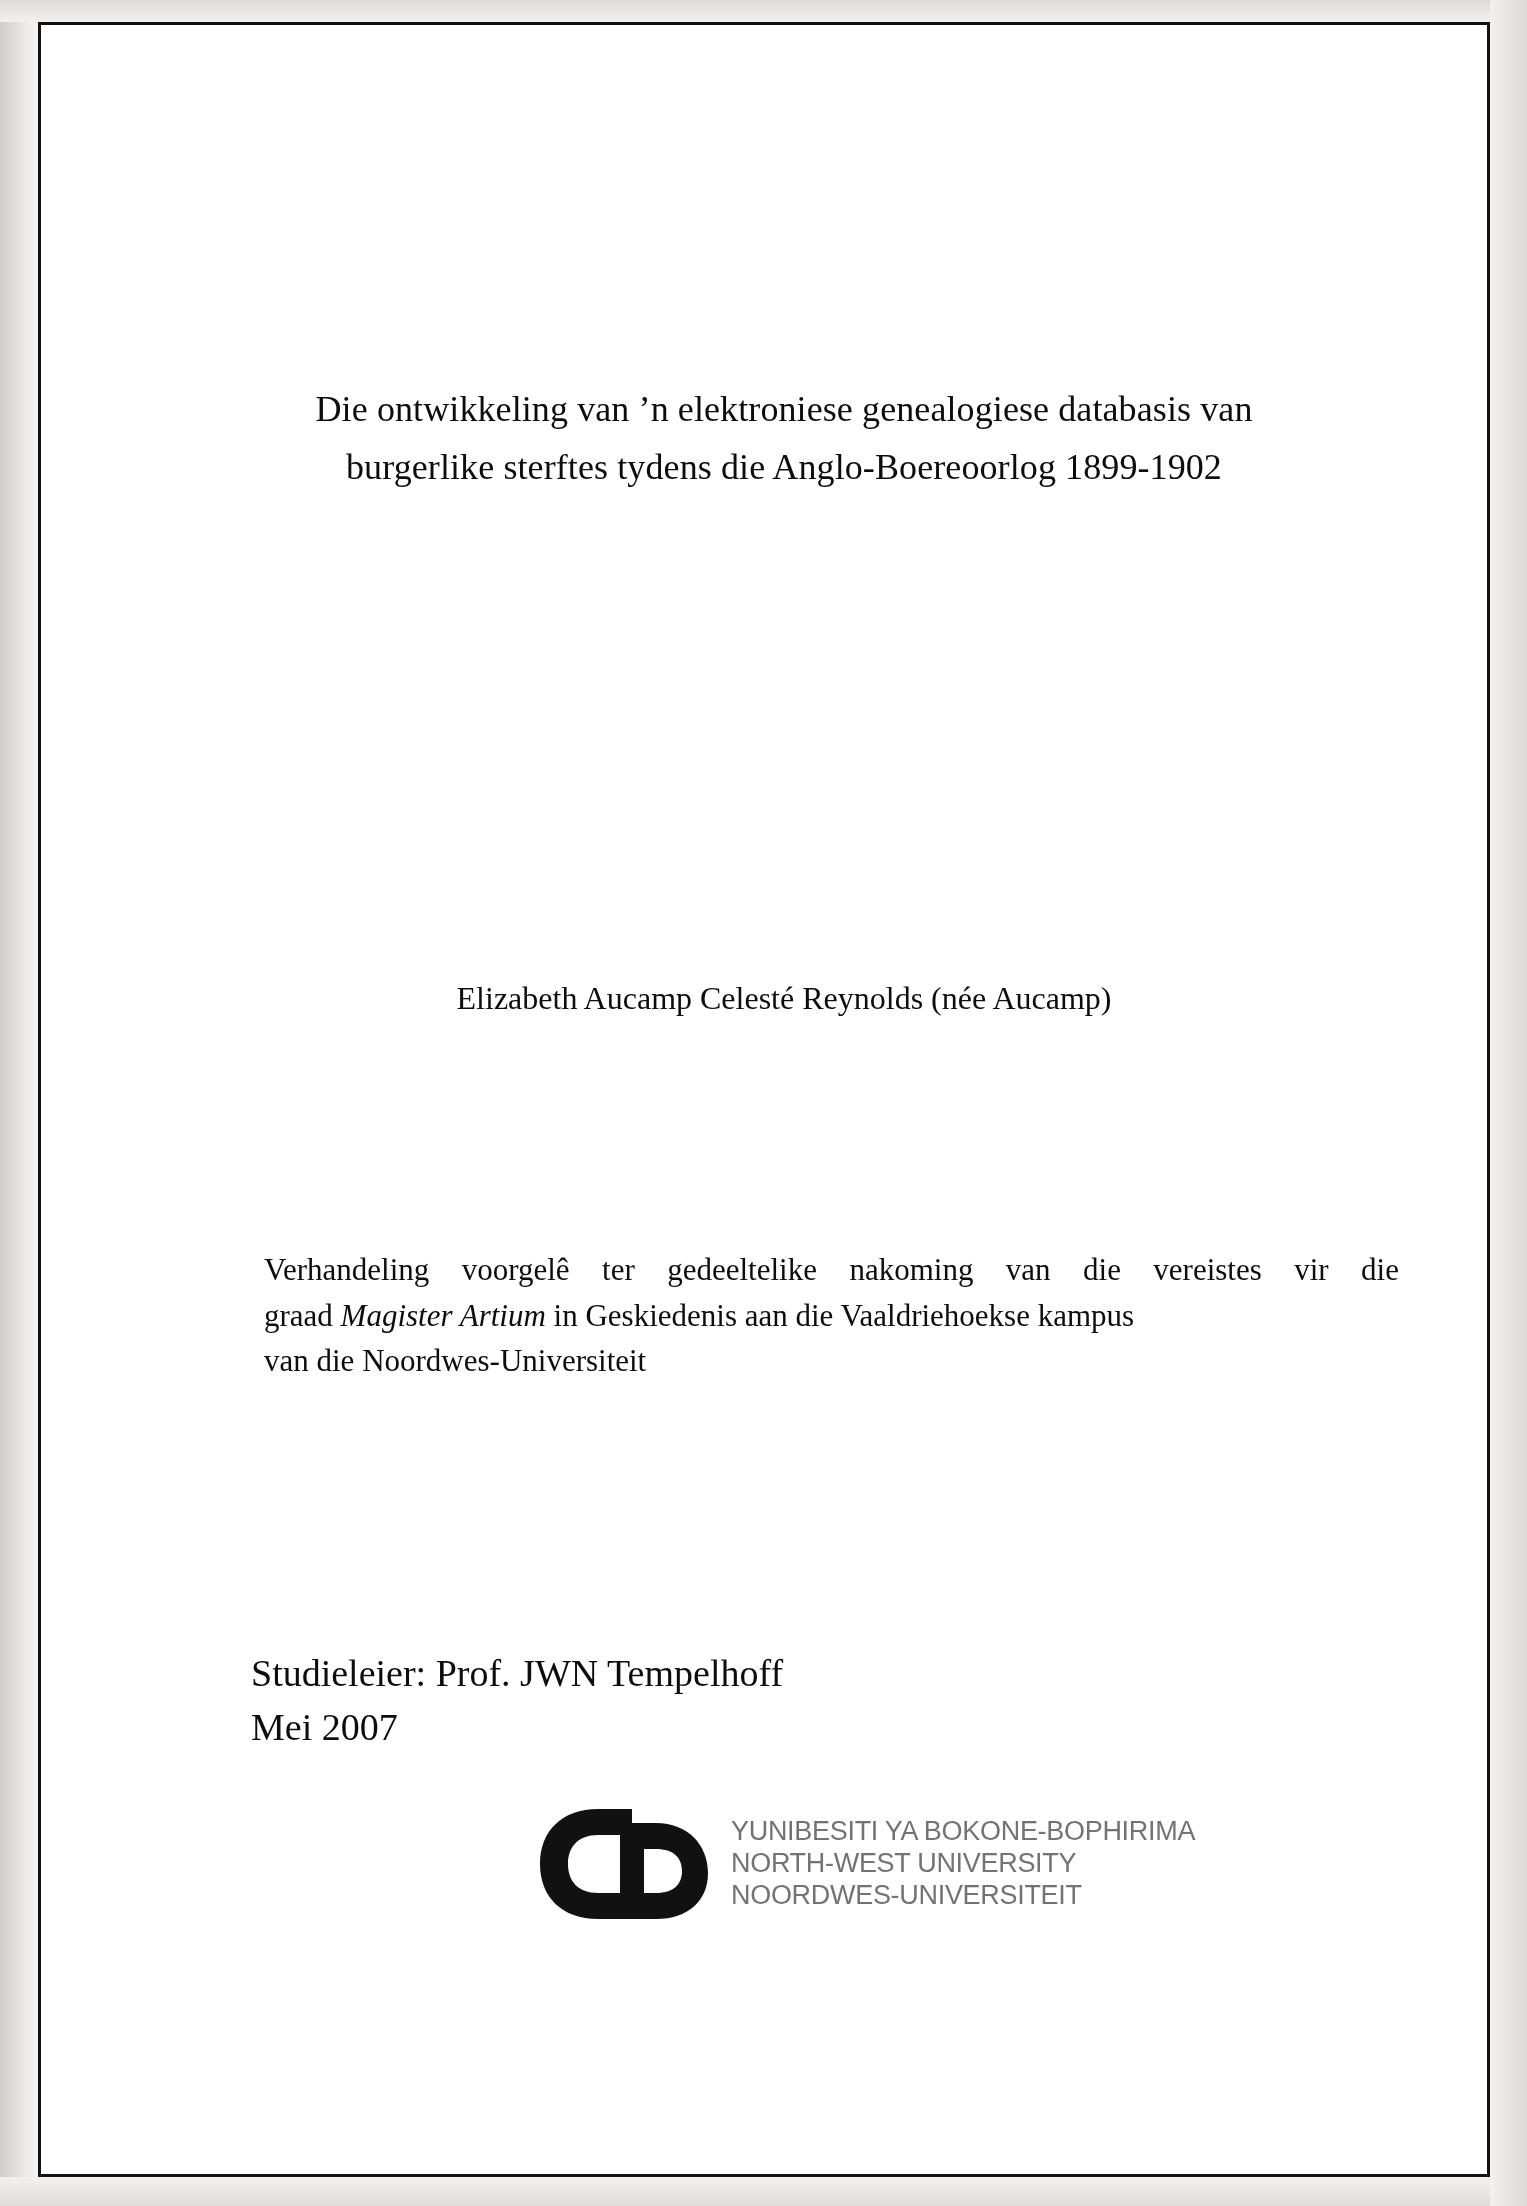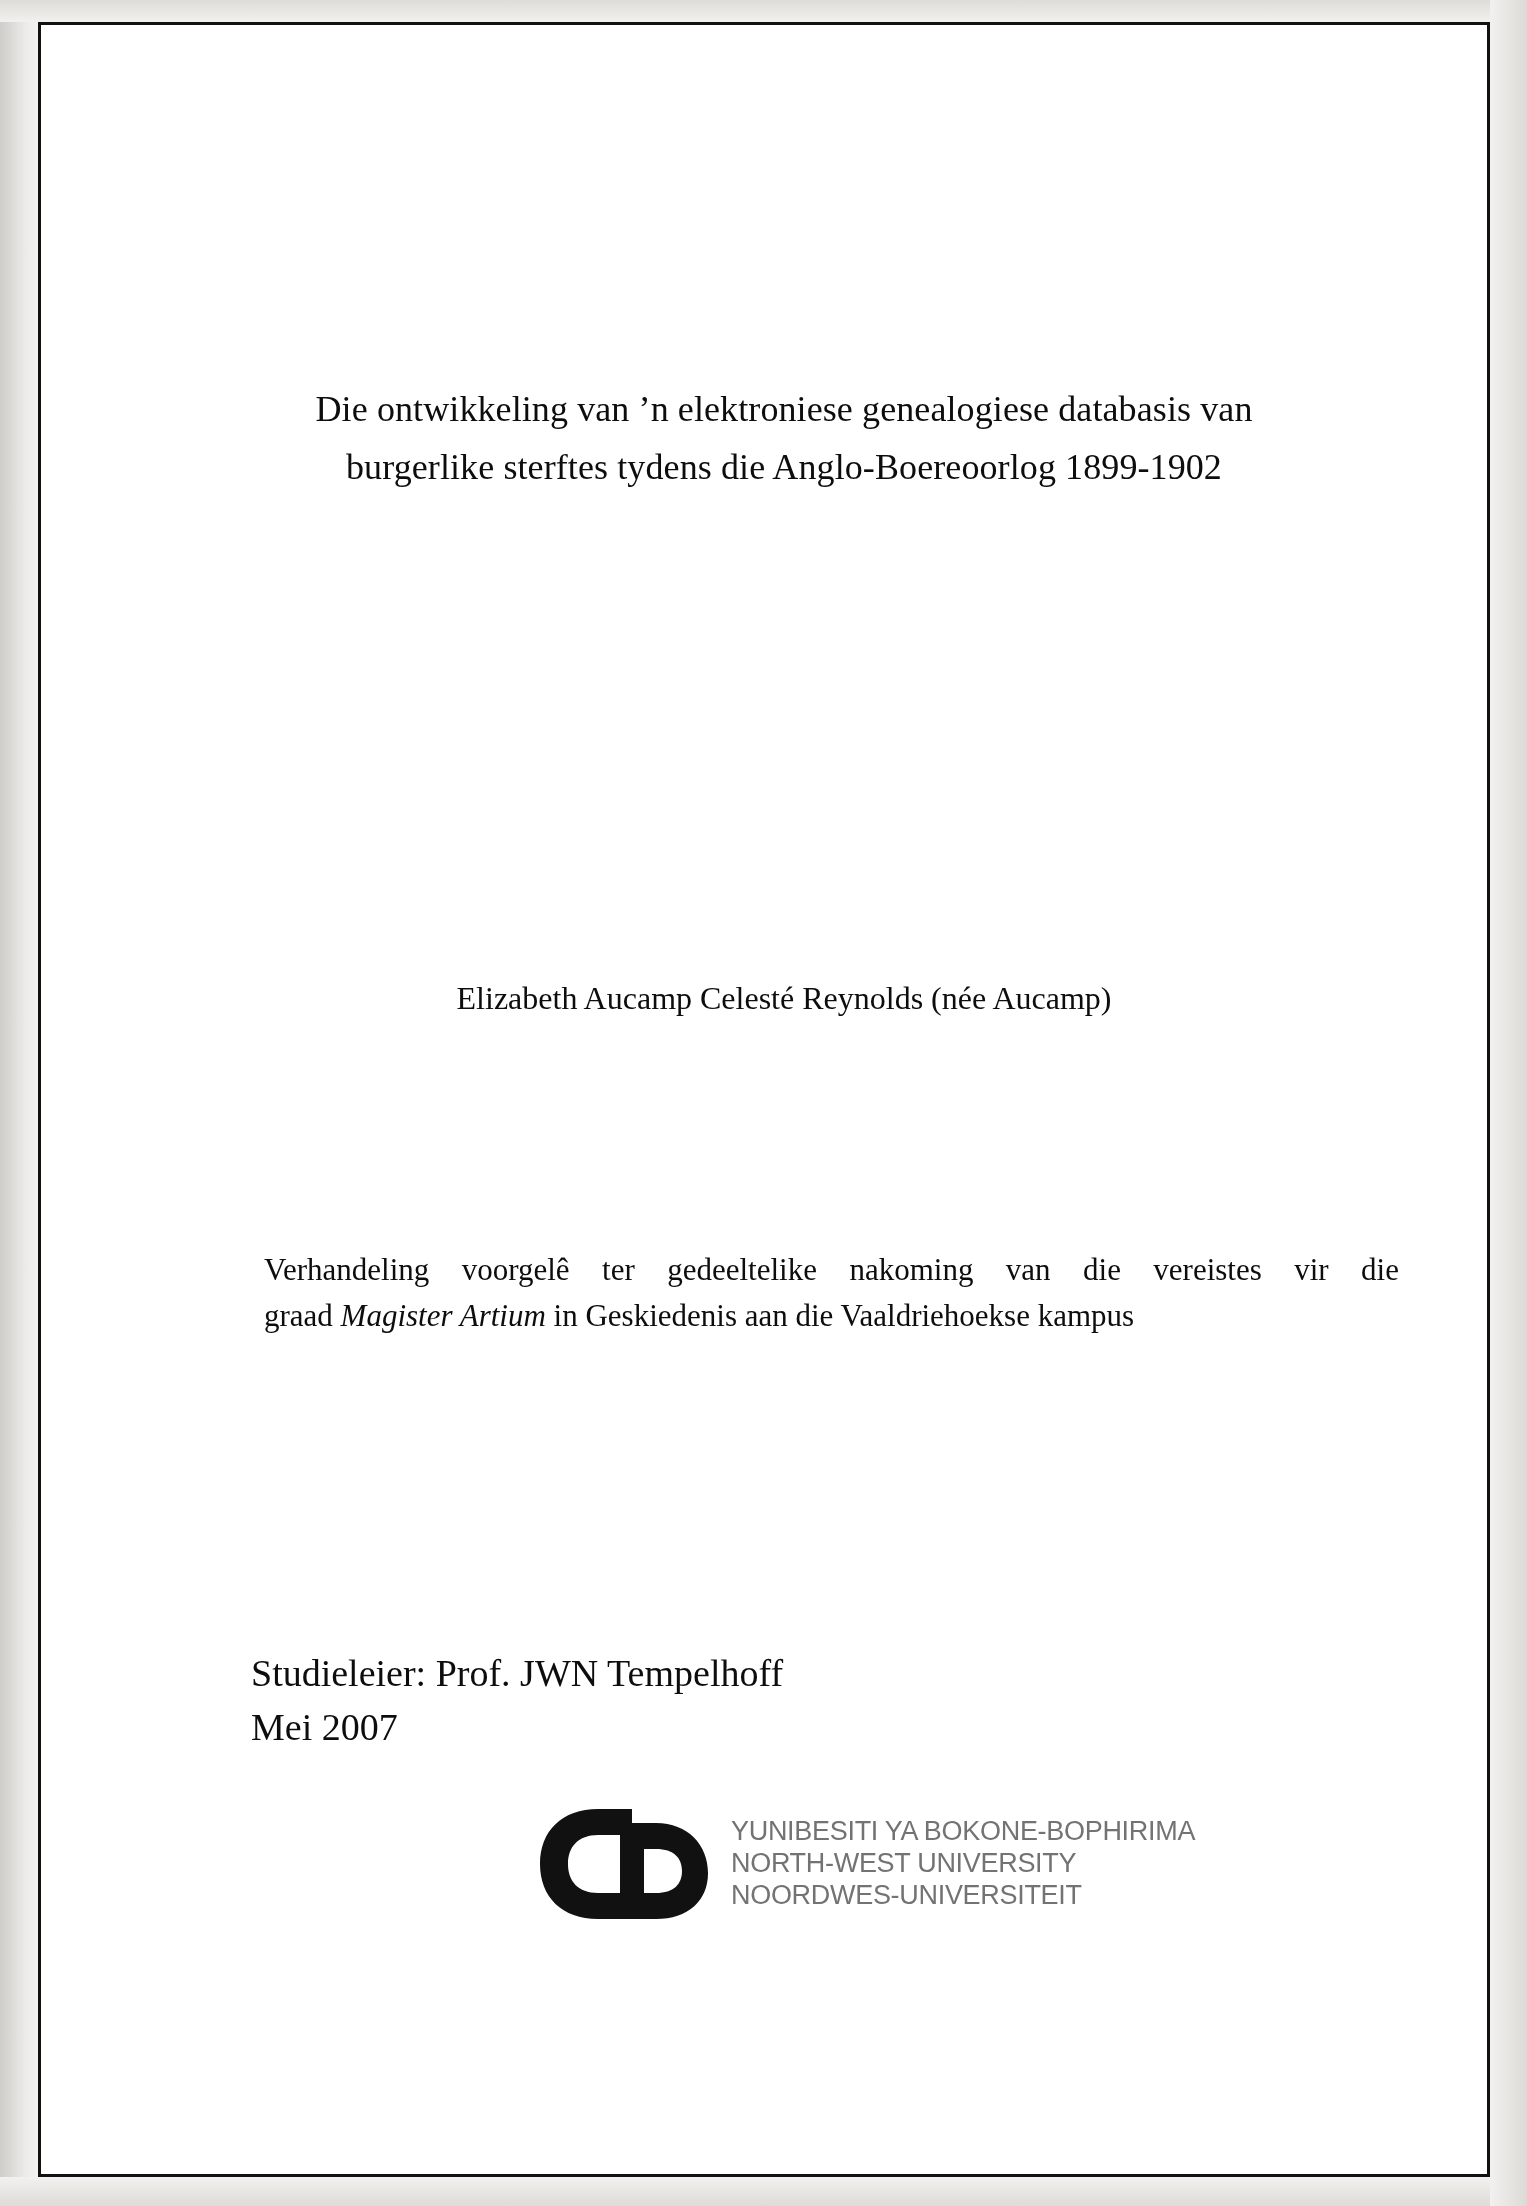--- a/index.html
+++ b/index.html
@@ -175,20 +175,21 @@
         <div class="title-line">Die ontwikkeling van ’n elektroniese genealogiese databasis van</div>
         <div class="title-line">burgerlike sterftes tydens die Anglo-Boereoorlog 1899-1902</div>
       </div>
 
 
       <div class="author">Elizabeth Aucamp Celesté Reynolds (née Aucamp)</div>
 
       <div class="statement">
         <div class="just">Verhandeling voorgelê ter gedeeltelike nakoming van die vereistes vir die</div>
         <div class="l2"><span>graad </span><i>Magister Artium</i><span> in Geskiedenis aan die Vaaldriehoekse kampus</span></div>
+        <div class="l3">van die Noordwes-Universiteit</div>
       </div>
 
       <div class="supervisor">
         <div>Studieleier: Prof. JWN Tempelhoff</div>
         <div>Mei 2007</div>
       </div>
 
       <div class="logo-block">
         <div class="logo-mark">
           <svg width="185" height="118" viewBox="0 0 185 118" xmlns="http://www.w3.org/2000/svg">

